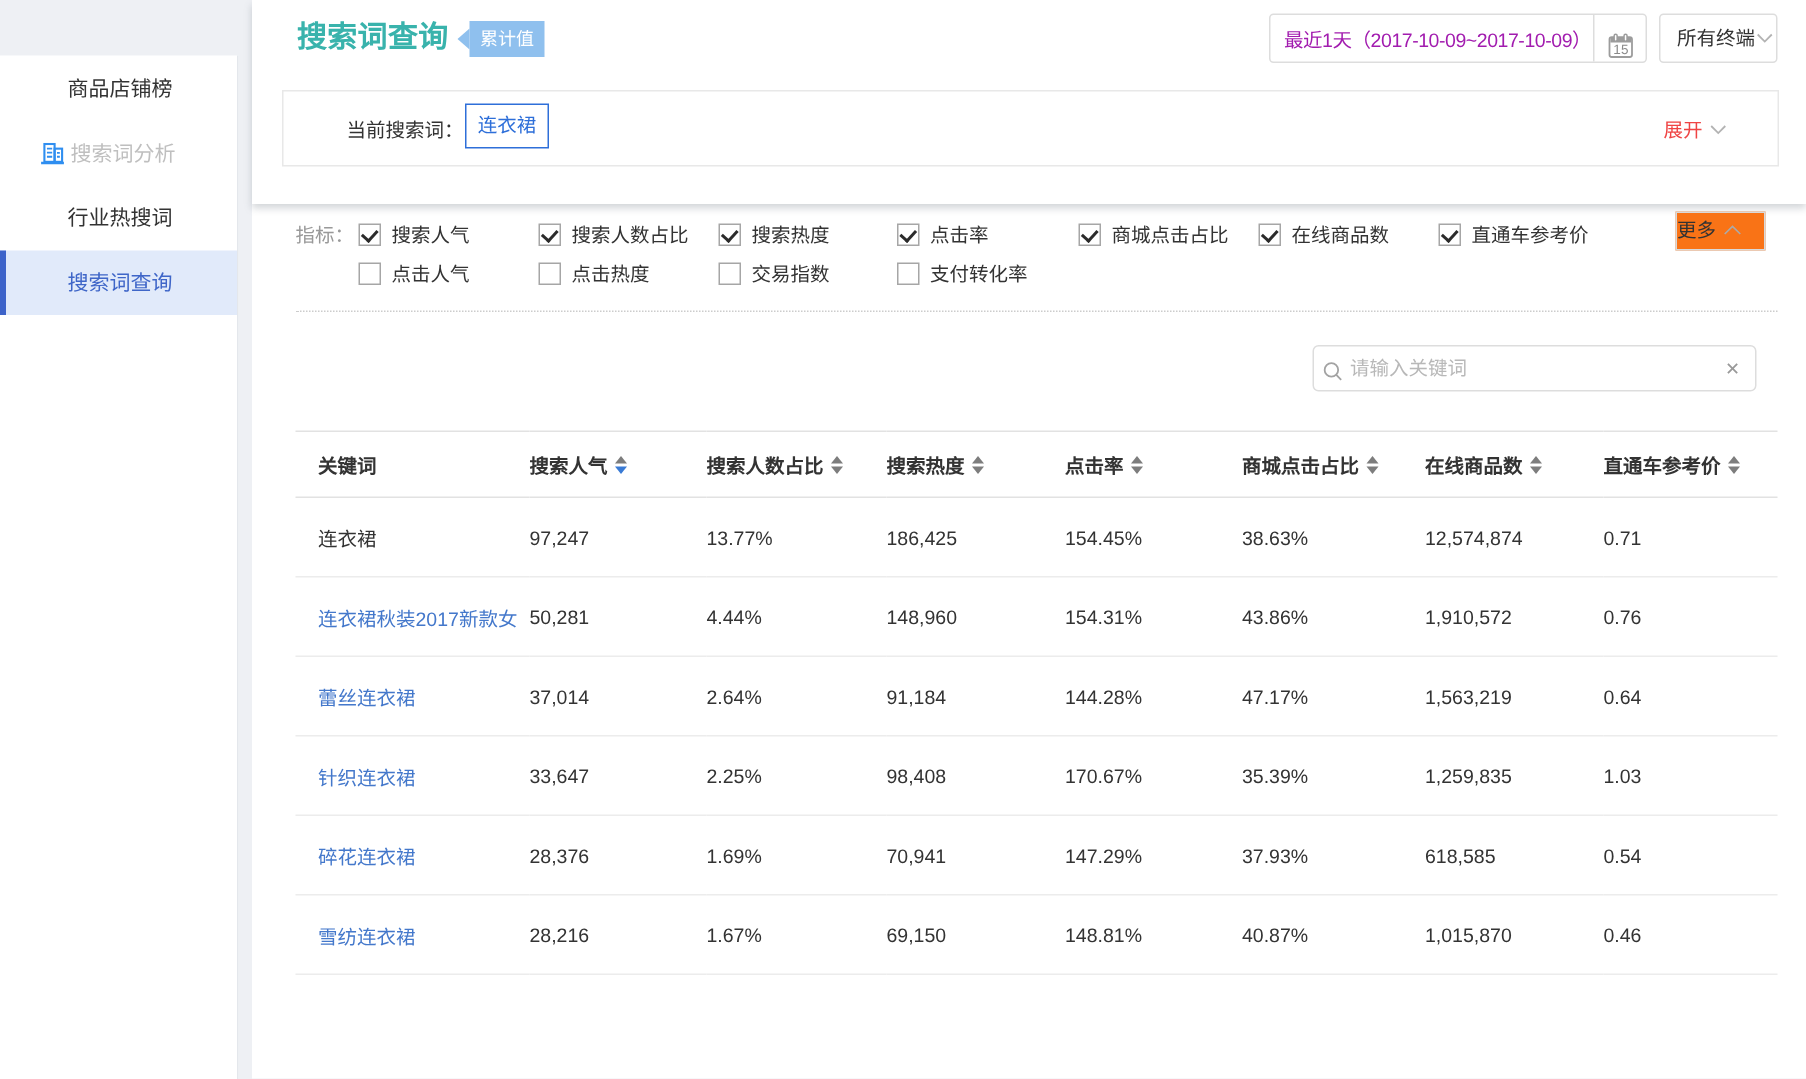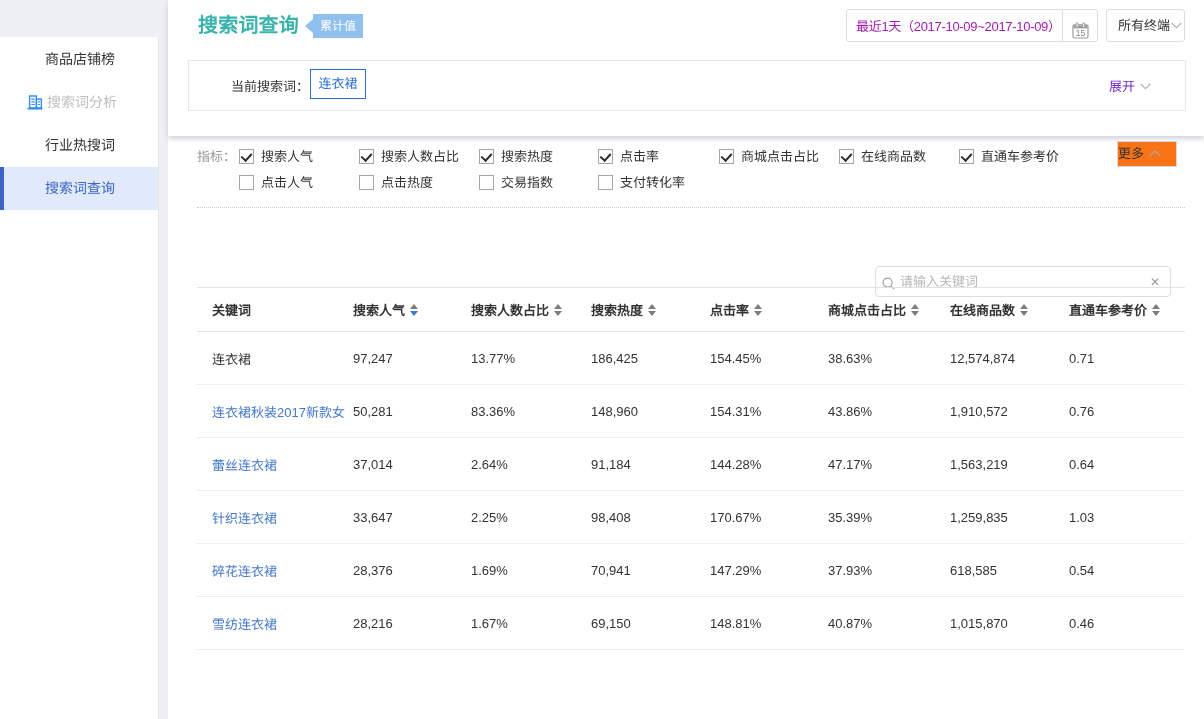--- a/index.html
+++ b/index.html
@@ -19,36 +19,36 @@
 h1.title { position:absolute; left:30px; top:15px; font-size:20px; line-height:20px; font-weight:bold; color:#39b3ac; letter-spacing:0.2px; }
 .tag { position:absolute; left:145px; top:14px; background:#8fc0ee; color:#fff; font-size:12px; height:24px; line-height:24px; padding:0 7px; }
 .tag::before { content:""; position:absolute; left:-8px; top:5px; border:7px solid transparent; border-right:8px solid #8fc0ee; border-left:none; }
 .datebox { position:absolute; left:678px; top:9px; width:252px; height:33px; border:1px solid #ddd; border-radius:3px; display:flex; align-items:center; }
 .datebox .dtext { padding-left:9px; width:215px; flex:none; font-size:13px; color:#a21caf; white-space:nowrap; letter-spacing:-0.3px; }
 .datebox .dcal { width:36px; height:100%; flex:none; border-left:1px solid #ddd; display:flex; align-items:center; justify-content:center; }
 .termbox { position:absolute; left:938px; top:9px; width:79px; height:33px; border:1px solid #ddd; border-radius:3px; line-height:31px; padding-left:11px; font-size:13px; color:#333; white-space:nowrap; }
 .filterbox { position:absolute; left:20px; top:60px; width:998px; height:51px; border:1px solid #e8e8e8; }
 .filterbox .lab { position:absolute; left:42px; top:0; line-height:51px; color:#333; }
 .kwbtn { position:absolute; left:121px; top:8px; width:56px; height:30px; border:1px solid #2e6fd9; color:#2e6fd9; text-align:center; line-height:28px; font-size:13px; }
-.expand { position:absolute; right:34px; top:0; line-height:51px; color:#6d28d9; }
+.expand { position:absolute; right:34px; top:0; line-height:51px; color:#ef4444; }
 
 .chevsvg { vertical-align:1px; margin-left:5px; }
 
 .indics { position:relative; height:71px; }
 .indics .lab { position:absolute; left:29px; top:10px; line-height:22px; color:#999; }
 .cbrow { position:absolute; left:71px; }
 .cbrow.r1 { top:10px; }
 .cbrow.r2 { top:36px; }
 .cbitem { position:absolute; top:0; height:22px; line-height:22px; white-space:nowrap; }
 .cb { display:inline-block; position:relative; width:15px; height:15px; border:1px solid #a6a6a6; background:#fff; vertical-align:-3px; margin-right:7px; }
 .cb.on::after { content:""; position:absolute; left:3px; top:1px; width:5px; height:8px; border-right:2px solid #2b2b2b; border-bottom:2px solid #2b2b2b; transform:rotate(42deg); }
 .morebtn { position:absolute; left:949px; top:5px; width:60px; height:26px; border:1px solid #d9d9d9; line-height:24px; color:#333; background:#f97316; }
 .dotline { position:absolute; left:29px; top:73px; width:988px; border-top:1px dotted #ccc; }
 
-.searchbox { position:absolute; left:707px; top:230px; width:296px; height:31px; border:1px solid #ddd; border-radius:4px; color:#bbb;margin-top:36px; }
+.searchbox { position:absolute; left:707px; top:230px; width:296px; height:31px; border:1px solid #ddd; border-radius:4px; color:#bbb; }
 .searchbox .ph { position:absolute; left:24px; top:0; line-height:30px; font-size:13px; color:#b8b8b8; }
 .searchbox svg { position:absolute; left:6px; top:10px; }
 .searchbox .x { position:absolute; right:10px; top:0; line-height:30px; color:#999; font-size:12px; }
 
 table.data { position:absolute; left:29px; top:287px; width:988px; border-collapse:collapse; table-layout:fixed; }
 table.data th, table.data td { text-align:left; font-weight:normal; padding:0; font-size:13px; white-space:nowrap; overflow:hidden; }
 table.data th { height:44px; font-weight:bold; color:#333; border-top:1px solid #e2e2e2; border-bottom:1px solid #e2e2e2; }
 table.data td { height:53px; border-bottom:1px solid #ececec; color:#333; }
 table.data .c1 { padding-left:15px; }
 table.data td.link { color:#4478cb; }
@@ -164,21 +164,21 @@
           <td>13.77%</td>
           <td>186,425</td>
           <td>154.45%</td>
           <td>38.63%</td>
           <td>12,574,874</td>
           <td>0.71</td>
         </tr>
     <tr>
           <td class="c1 link">连衣裙秋装2017新款女</td>
           <td>50,281</td>
-          <td>83.36%</td>
+          <td>4.44%</td>
           <td>148,960</td>
           <td>154.31%</td>
           <td>43.86%</td>
           <td>1,910,572</td>
           <td>0.76</td>
         </tr>
     <tr>
           <td class="c1 link">蕾丝连衣裙</td>
           <td>37,014</td>
           <td>2.64%</td>

